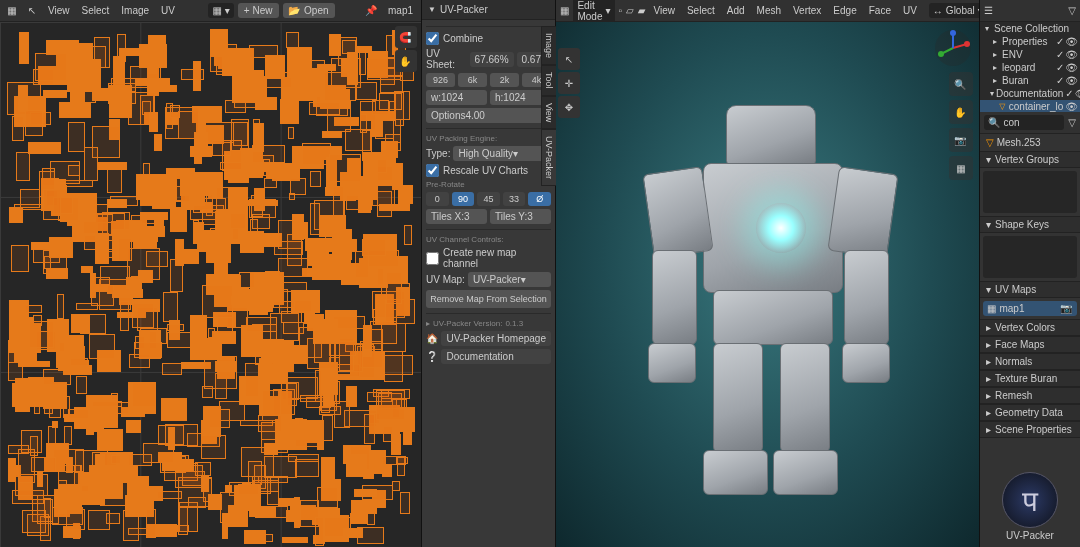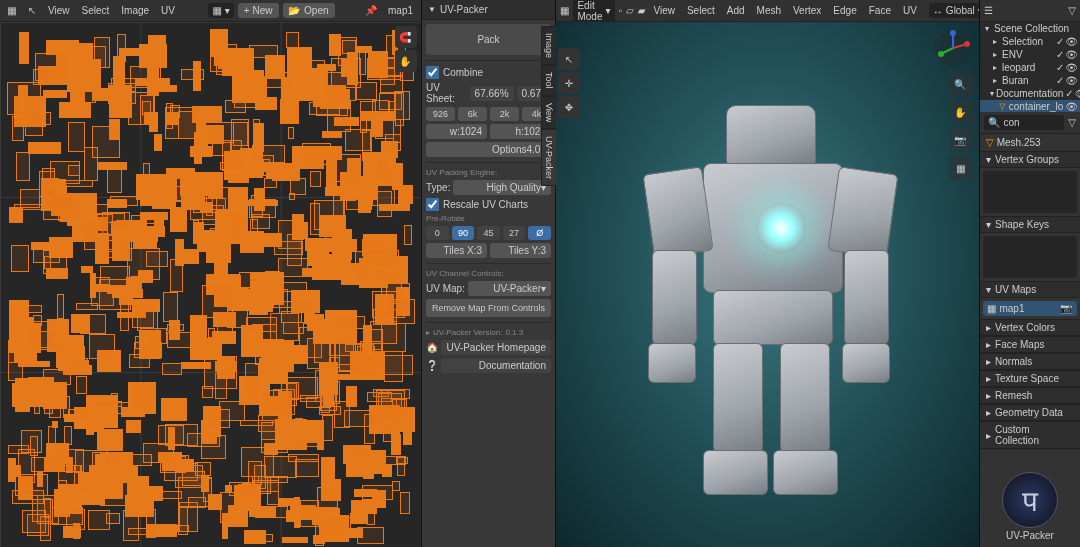--- a/index.html
+++ b/index.html
@@ -30,21 +30,21 @@
 
 
 .panel-tabs{position:absolute;right:-1px;top:26px;display:flex;flex-direction:column}
 .ptab{writing-mode:vertical-rl;background:#2b2b2b;padding:6px 2px;border:1px solid #222;border-right:none;cursor:pointer;font-size:9px}
 .ptab.active{background:#383838}
 .panel{display:flex;flex-direction:column;background:#383838;height:100%}
 .p-hd{padding:4px 6px;background:#2e2e2e;border-bottom:1px solid #222;display:flex;align-items:center;gap:4px}
 .p-hd .tri{font-size:8px}
 .p-body{padding:4px;display:flex;flex-direction:column;gap:3px}
 .row{display:flex;align-items:center;gap:3px}
-.field{background:#545454;border-radius:3px;padding:2px 5px;flex:1;display:flex;justify-content:flex-end;cursor:pointer}
+.field{background:#545454;border-radius:3px;padding:2px 5px;flex:1;display:flex;justify-content:flex-start;cursor:pointer}
 .field.dk{background:#424242}
 .chip{background:#545454;border-radius:3px;padding:2px 0;flex:1;text-align:center;cursor:pointer;font-size:9px}
 .chip.on{background:#3a6ea5;color:#fff}
 .chip.dk{background:#424242}
 .chk{display:flex;align-items:center;gap:4px}
 .chk input{accent-color:#3a6ea5}
 .wide{width:100%;background:#545454;border-radius:3px;padding:4px;text-align:center;cursor:pointer}
 .sep{height:1px;background:#2a2a2a;margin:2px 0}
 
 
@@ -756,21 +756,20 @@
   </div>
 </div>
 
 <div class="pane sidebar-uv">
   <div class="panel">
     <div class="p-hd">
       <span class="tri">▼</span>
       <span>UV-Packer</span>
     </div>
     <div class="p-body">
-      <div class="wide" style="padding:10px 0;background:#4a4a4a">Pack</div>
       <div class="sep"></div>
       <label class="chk">
           <input type="checkbox" checked="" style="">
           <span>Combine</span>
         </label>
       <div class="row">
         <span>UV Sheet:</span>
         <span class="field dk">
             <span>67.66%</span>
           </span>
@@ -811,43 +810,47 @@
       </div>
       <label class="chk">
           <input type="checkbox" checked="" style="">
           <span>Rescale UV Charts</span>
         </label>
       <span class="tiny">Pre-Rotate</span>
       <div class="row">
         <span class="chip dk">0</span>
         <span class="chip on">90</span>
         <span class="chip dk">45</span>
-        <span class="chip dk">27</span>
+        <span class="chip dk">33</span>
         <span class="chip on">Ø</span>
       </div>
       <div class="row">
         <span class="field">
             <span>Tiles X:</span>
             <span>3</span>
           </span>
         <span class="field">
             <span>Tiles Y:</span>
             <span>3</span>
           </span>
       </div>
       <div class="sep"></div>
       <span class="tiny">UV Channel Controls:</span>
+      <label class="chk">
+          <input type="checkbox" style="">
+          <span>Create new map channel</span>
+        </label>
       <div class="row">
         <span>UV Map:</span>
         <span class="field">
             <span>UV-Packer</span>
             <span>▾</span>
           </span>
       </div>
-      <div class="wide" style="font-size:9px">Remove Map From Controls</div>
+      <div class="wide" style="font-size:9px">Remove Map From Selection</div>
       <div class="sep"></div>
       <div class="row">
           <span class="tiny">▸ </span>
           <span class="tiny">UV-Packer Version:</span>
           <span class="tiny">0.1.3</span>
         </div>
       <div class="row">
           <span>🏠</span>
           <span class="field dk">
             <span>UV-Packer Homepage</span>
@@ -939,21 +942,21 @@
     <span class="spacer"></span>
     <span class="ico">▽</span>
   </div>
   <div class="outliner">
     <div class="orow">
         <span class="oi">▾</span>
         <span>Scene Collection</span>
       </div>
     <div class="orow" style="padding-left:10px">
         <span class="oi">▸</span>
-        <span>Selection</span>
+        <span>Properties</span>
         <span class="oicons">
           <span>✓</span>
           <span>👁</span>
         </span>
       </div>
     <div class="orow" style="padding-left:10px">
         <span class="oi">▸</span>
         <span>ENV</span>
         <span class="oicons">
           <span>✓</span>
@@ -1030,33 +1033,33 @@
     <div class="sect">
         <span>▸</span>
         <span>Face Maps</span>
       </div>
     <div class="sect">
         <span>▸</span>
         <span>Normals</span>
       </div>
     <div class="sect">
         <span>▸</span>
-        <span>Texture Space</span>
+        <span>Texture Buran</span>
       </div>
     <div class="sect">
         <span>▸</span>
         <span>Remesh</span>
       </div>
     <div class="sect">
         <span>▸</span>
         <span>Geometry Data</span>
       </div>
     <div class="sect">
         <span>▸</span>
-        <span>Custom Collection</span>
+        <span>Scene Properties</span>
       </div>
     <div class="logo">
       <div class="logo-circ">
           <span>प</span>
         </div>
       <span>UV-Packer</span>
     </div>
   </div>
 </div>
 

